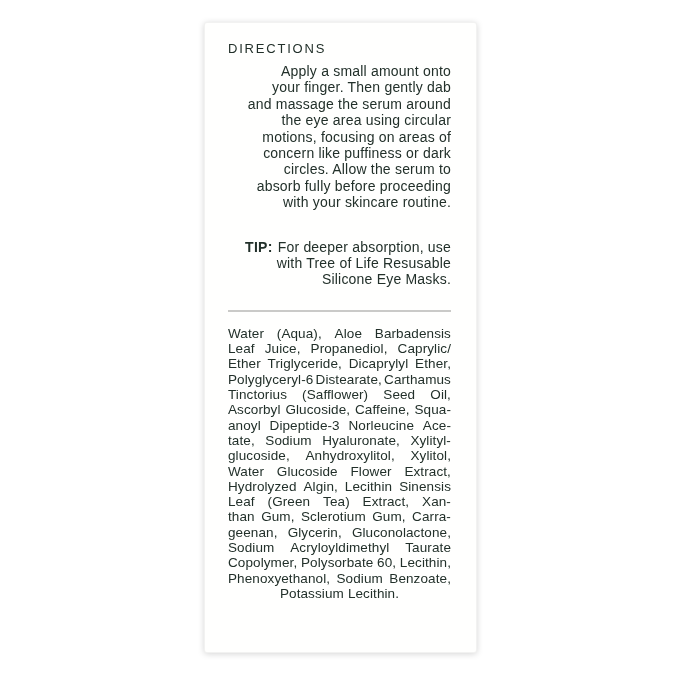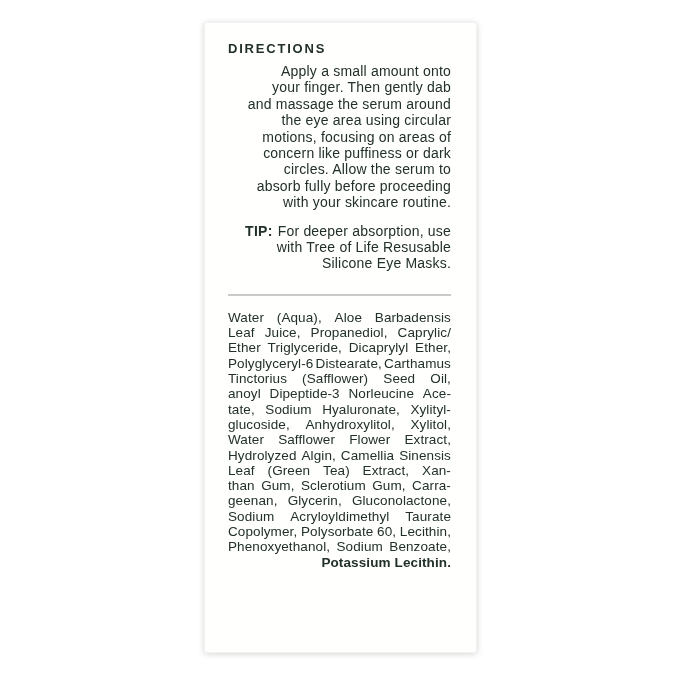--- a/index.html
+++ b/index.html
@@ -27,53 +27,52 @@
     background: var(--panel-bg, #fffffe);
     border: 1px solid rgba(0,0,0,0.05);
     border-radius: 3px;
     box-shadow: 0 1px 6px rgba(0,0,0,0.17);
     padding: 19px 25px 0 23px;
     color: var(--text, #22302a);
   }
   .sec-heading {
     margin: 0 0 7px 0;
     font-size: 13px;
-    font-weight: bold;
+    font-weight: normal;
     letter-spacing: 1.8px;
     line-height: 14px;
     color: var(--text, #22302a);
   }
   .body-text {
     margin: 0;
     font-size: 14px;
     line-height: 16.4px;
     letter-spacing: 0.2px;
     white-space: pre-line;
     text-align: right;
   }
-  .tip { margin-top: 12px; }
+  .tip { margin-top: 28px; }
   .tip b { margin-right: 5px; letter-spacing: 0.3px; }
   .divider {
     border: none;
     border-top: 2px solid var(--divider, #cacac8);
     margin: 22px 0 13px 0;
   }
   .ing-lines { margin-top: 14px; }
   .ing-line {
     display: flex;
     justify-content: space-between;
     font-size: 13.5px;
     line-height: 15.3px;
     letter-spacing: 0.1px;
     white-space: nowrap;
   }
   .ing-line:last-child {
-    justify-content: flex-end;
+    justify-content: center;
     gap: 4px;
-    font-weight: bold;
   }
 </style>
 </head>
 <body>
 
 <div class="page">
   <div class="label-panel">
 
     <section>
       <h2 class="sec-heading">DIRECTIONS</h2>
@@ -118,46 +117,52 @@
             <span>Distearate,</span>
             <span>Carthamus</span>
           </div>
           <div class="ing-line">
             <span>Tinctorius</span>
             <span>(Safflower)</span>
             <span>Seed</span>
             <span>Oil,</span>
           </div>
           <div class="ing-line">
+            <span>Ascorbyl</span>
+            <span>Glucoside,</span>
+            <span>Caffeine,</span>
+            <span>Squa-</span>
+          </div>
+          <div class="ing-line">
             <span>anoyl</span>
             <span>Dipeptide-3</span>
             <span>Norleucine</span>
             <span>Ace-</span>
           </div>
           <div class="ing-line">
             <span>tate,</span>
             <span>Sodium</span>
             <span>Hyaluronate,</span>
             <span>Xylityl-</span>
           </div>
           <div class="ing-line">
             <span>glucoside,</span>
             <span>Anhydroxylitol,</span>
             <span>Xylitol,</span>
           </div>
           <div class="ing-line">
             <span>Water</span>
-            <span>Safflower</span>
+            <span>Glucoside</span>
             <span>Flower</span>
             <span>Extract,</span>
           </div>
           <div class="ing-line">
             <span>Hydrolyzed</span>
             <span>Algin,</span>
-            <span>Camellia</span>
+            <span>Lecithin</span>
             <span>Sinensis</span>
           </div>
           <div class="ing-line">
             <span>Leaf</span>
             <span>(Green</span>
             <span>Tea)</span>
             <span>Extract,</span>
             <span>Xan-</span>
           </div>
           <div class="ing-line">

